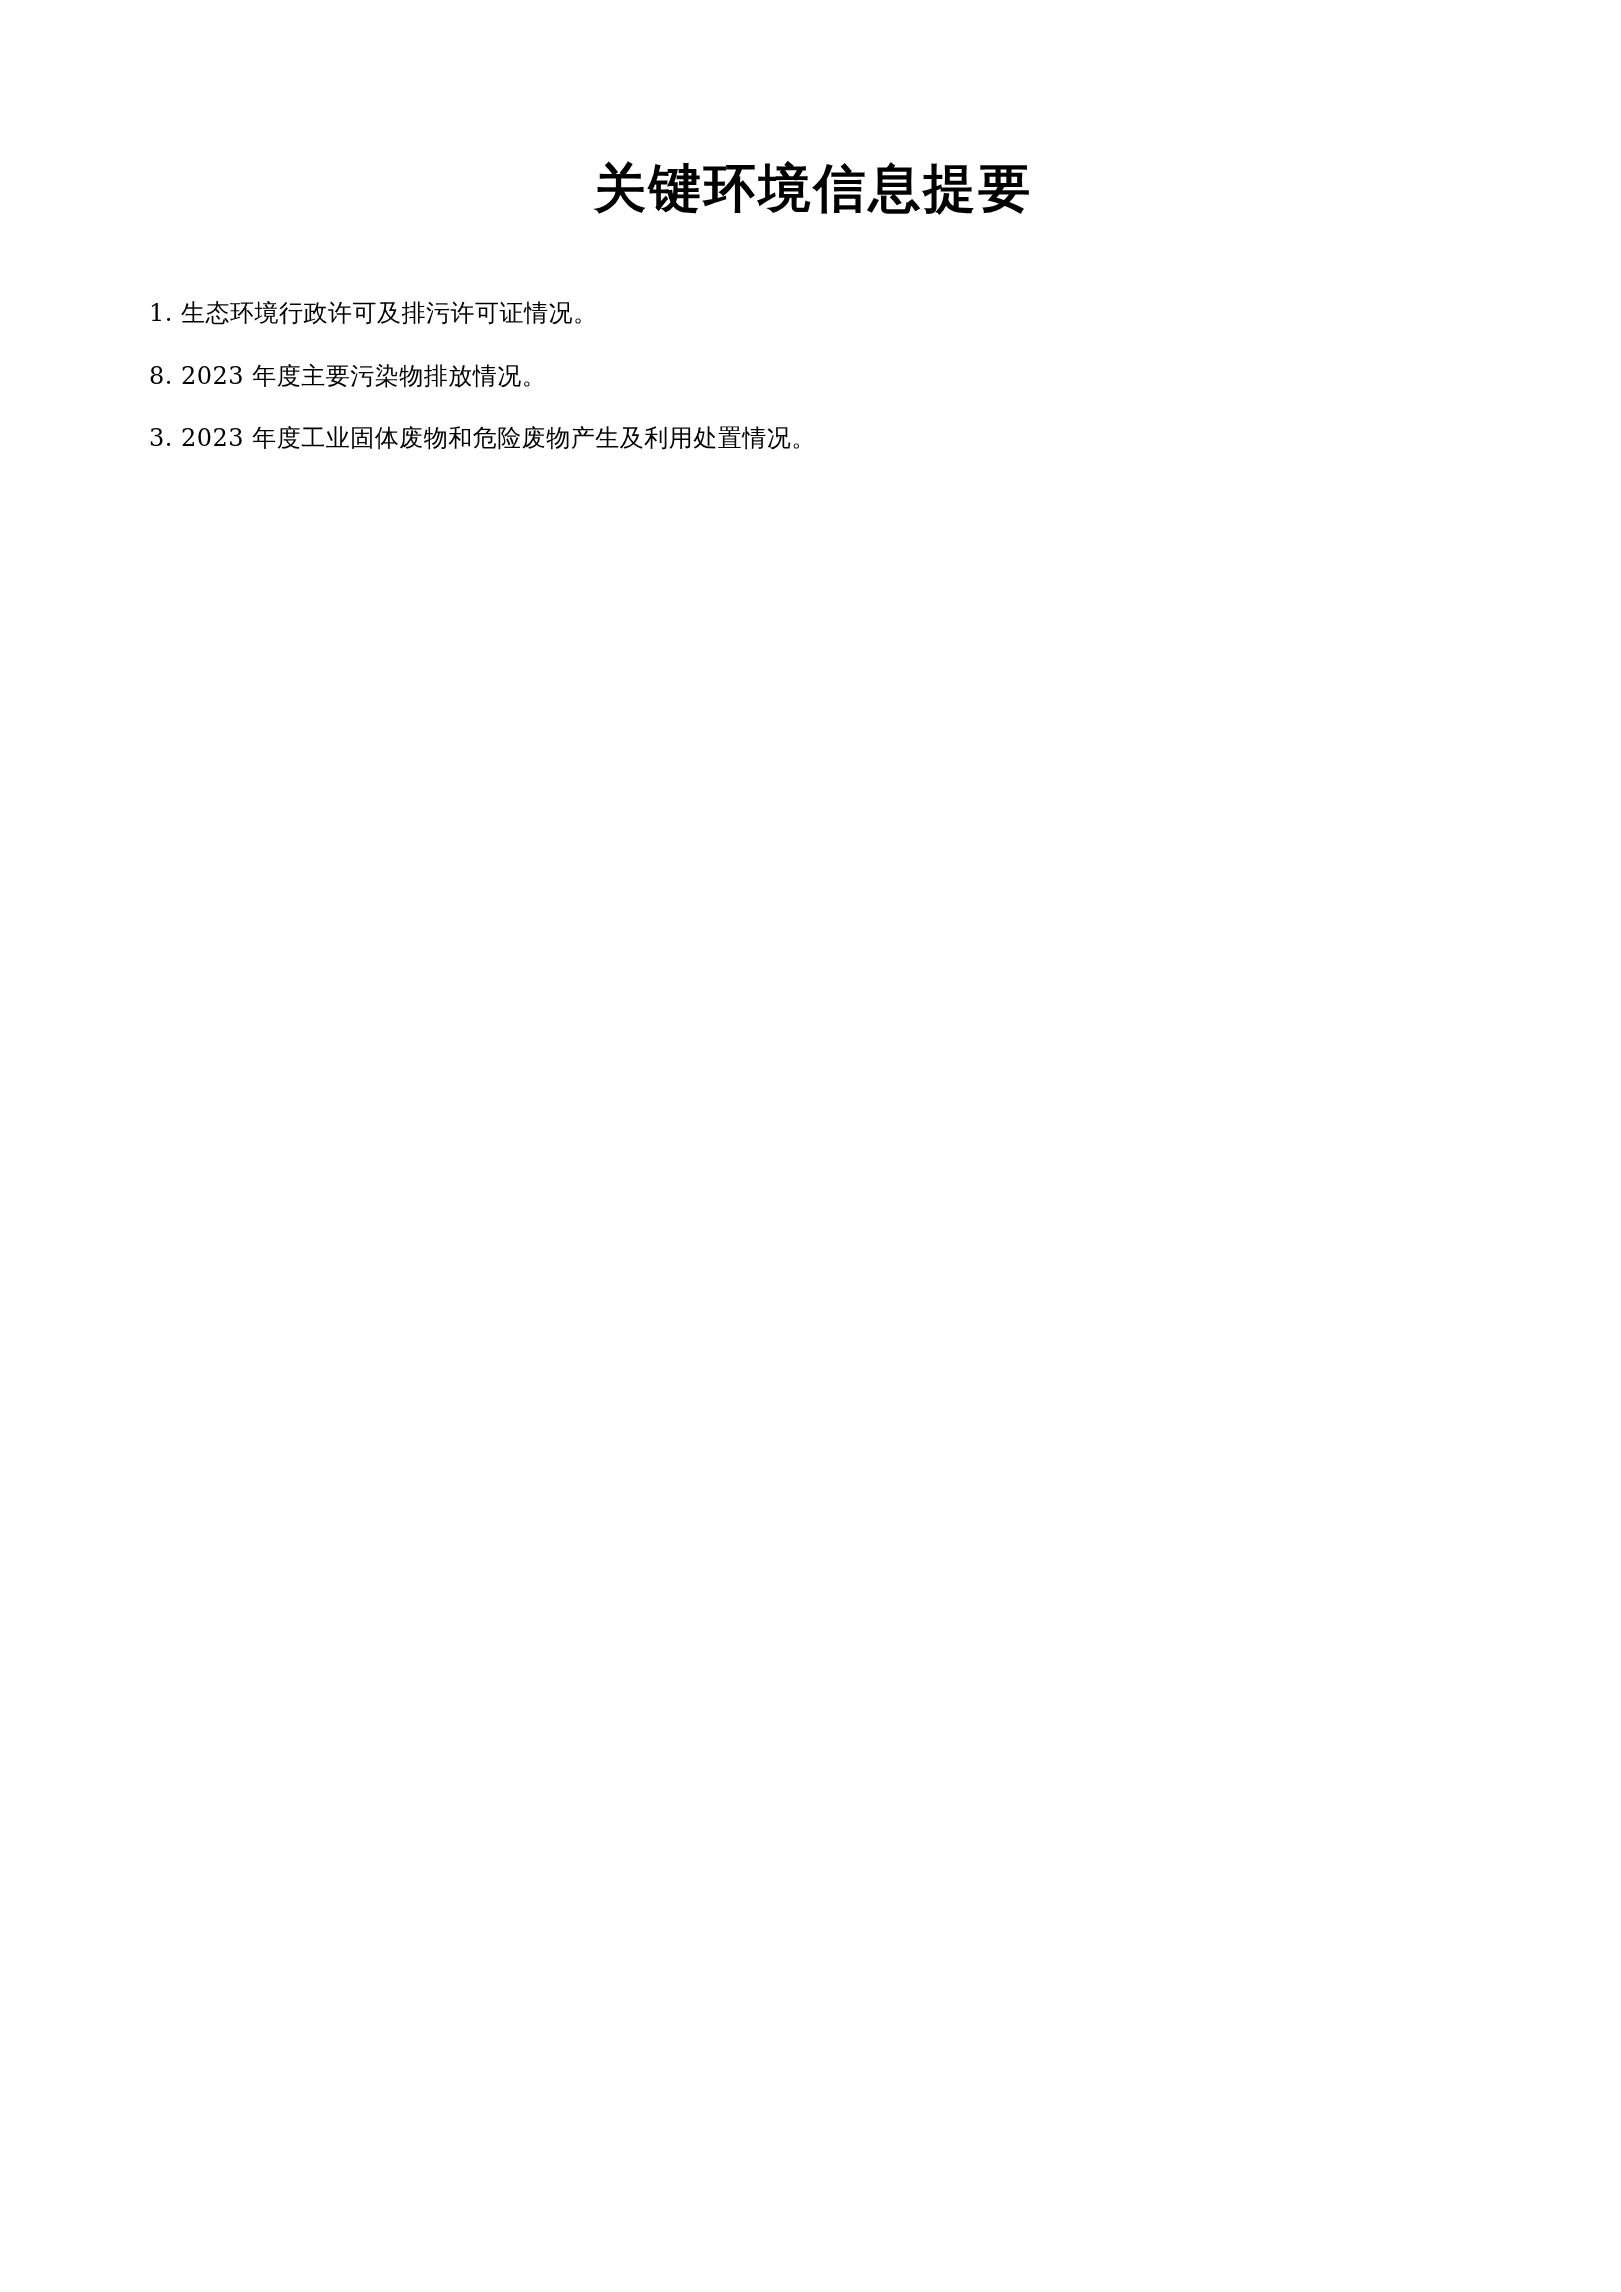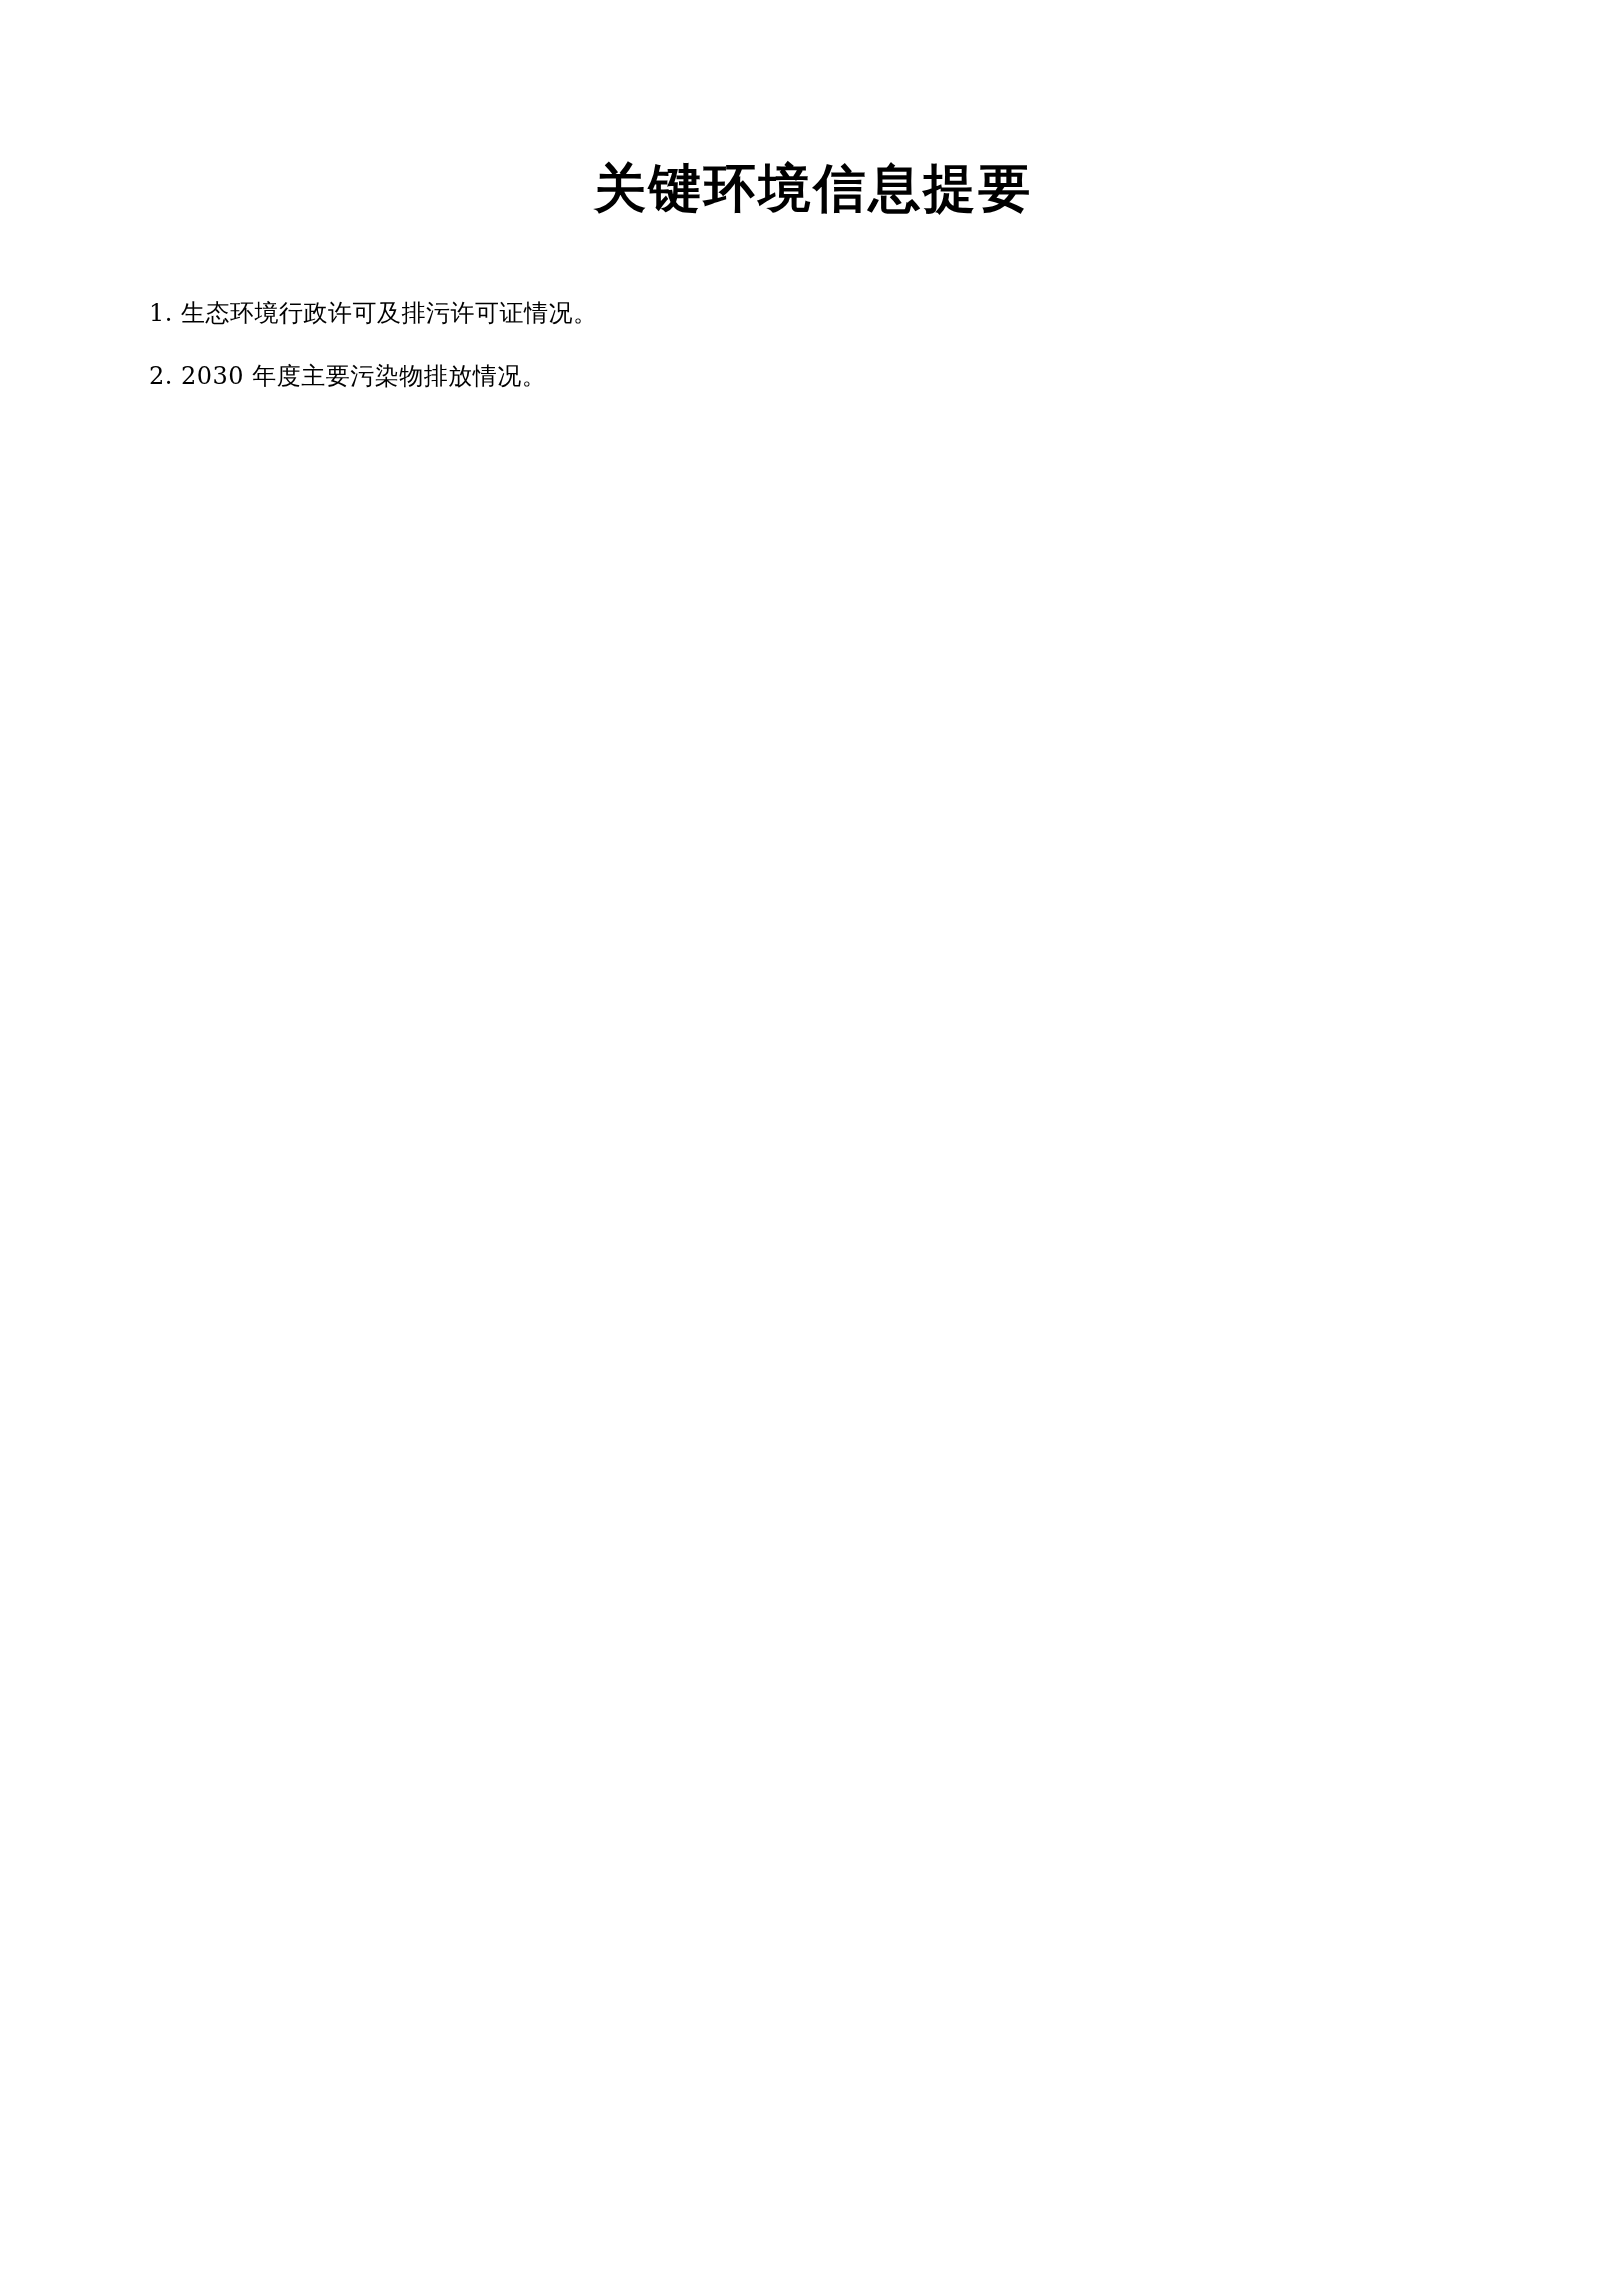--- a/index.html
+++ b/index.html
@@ -57,17 +57,18 @@
   }
 </style>
 </head>
 <body>
 
 <div class="page">
   <div class="content">
     <h1 class="doc-title">关键环境信息提要</h1>
     <ul class="item-list">
       <li class="item">1. 生态环境行政许可及排污许可证情况。</li>
-      <li class="item">2. 2030 年度主要污染物排放情况。</li>
+      <li class="item">8. 2023 年度主要污染物排放情况。</li>
+      <li class="item">3. 2023 年度工业固体废物和危险废物产生及利用处置情况。</li>
     </ul>
   </div>
 </div>
 
 
 </body></html>

